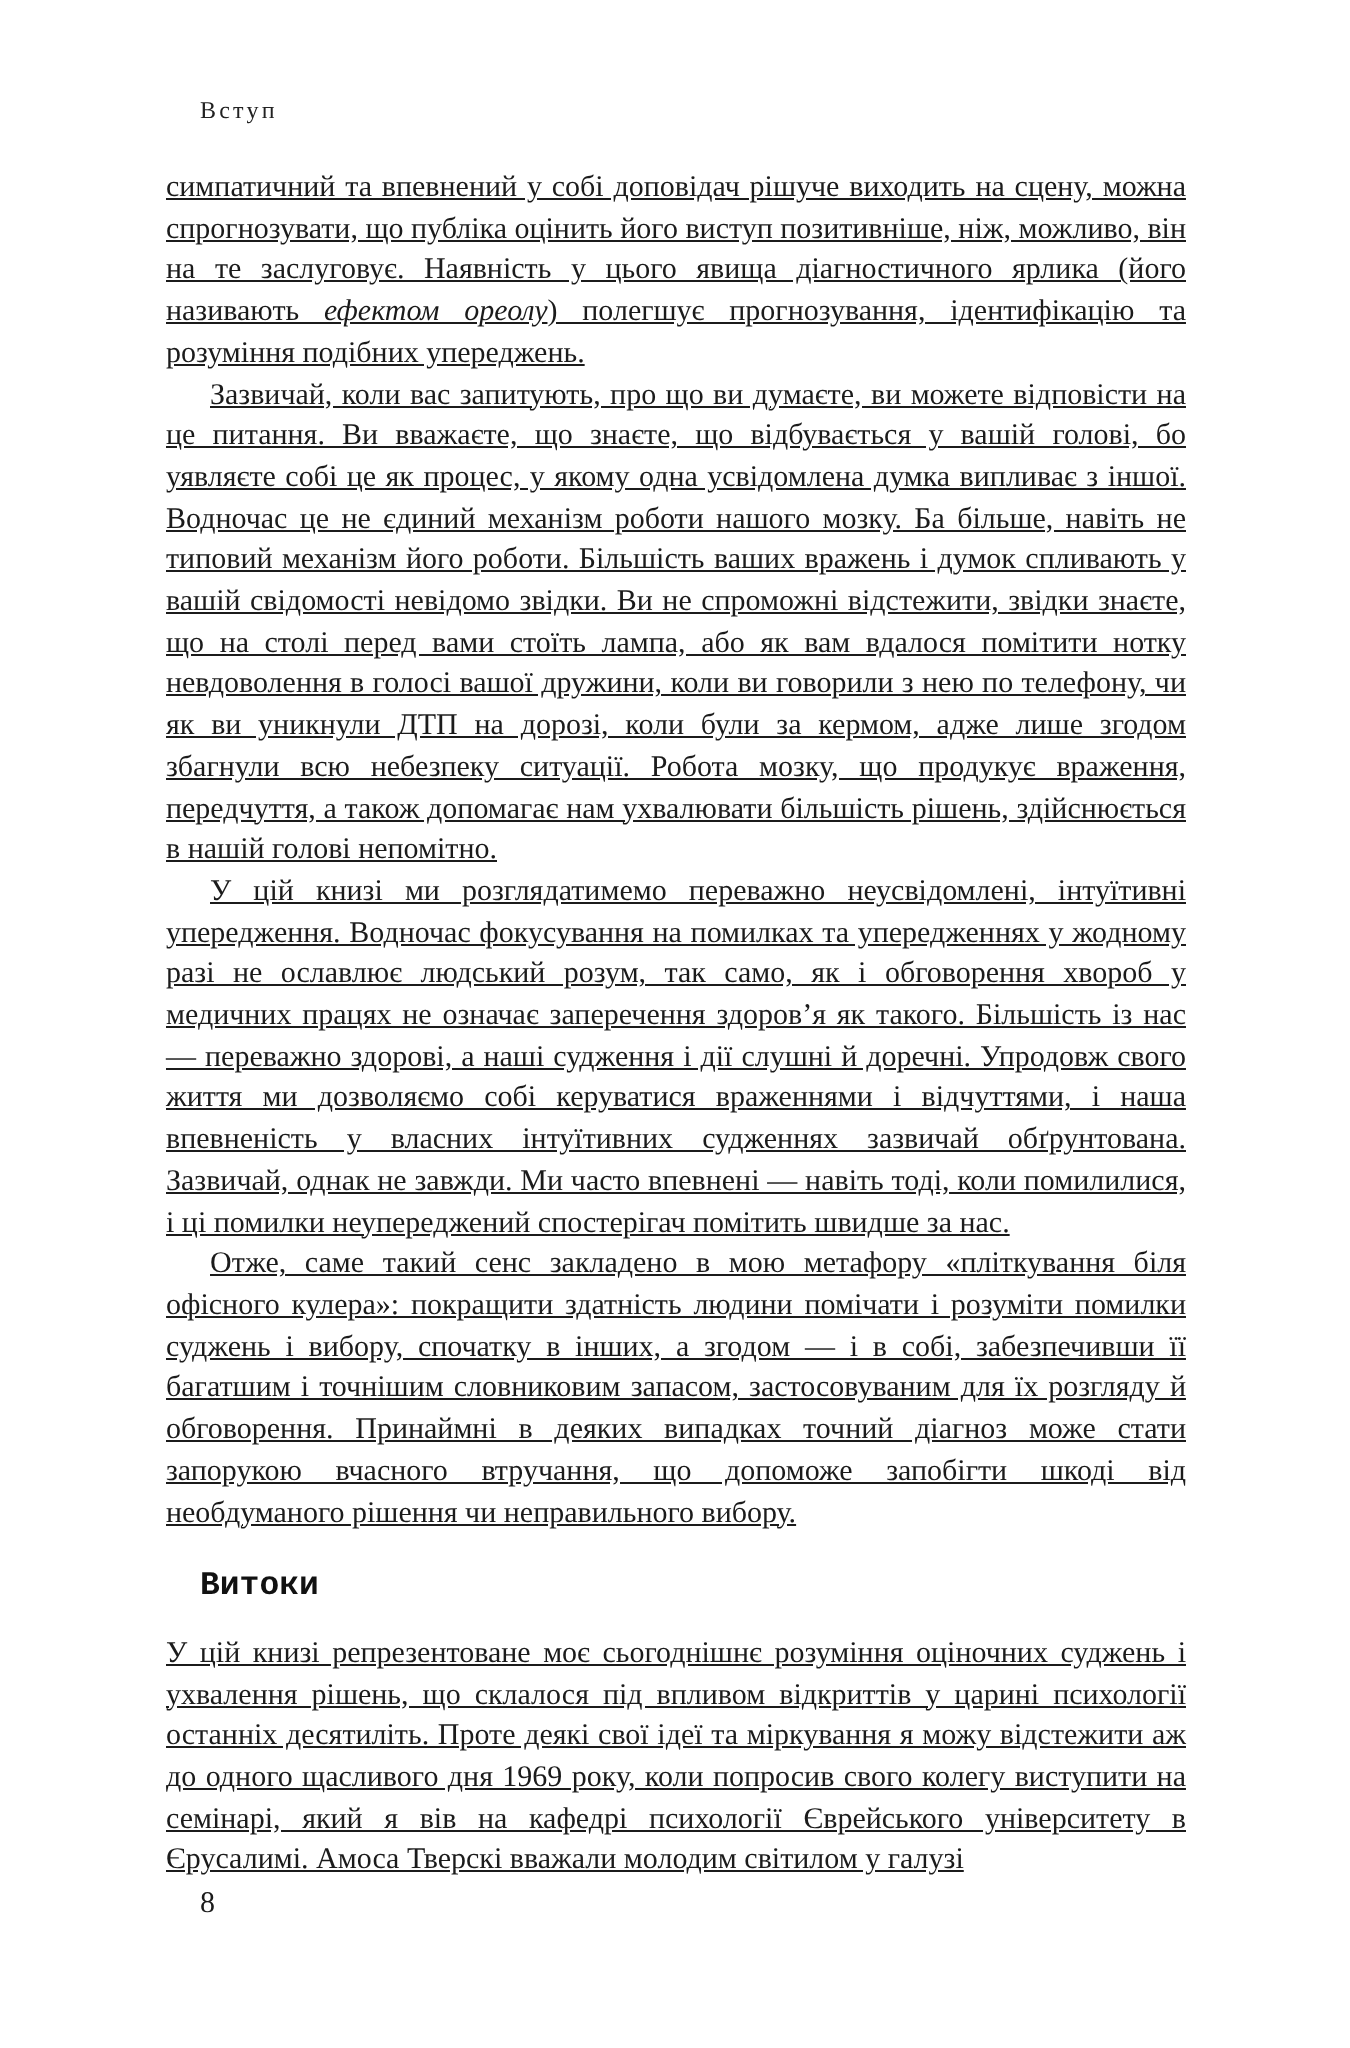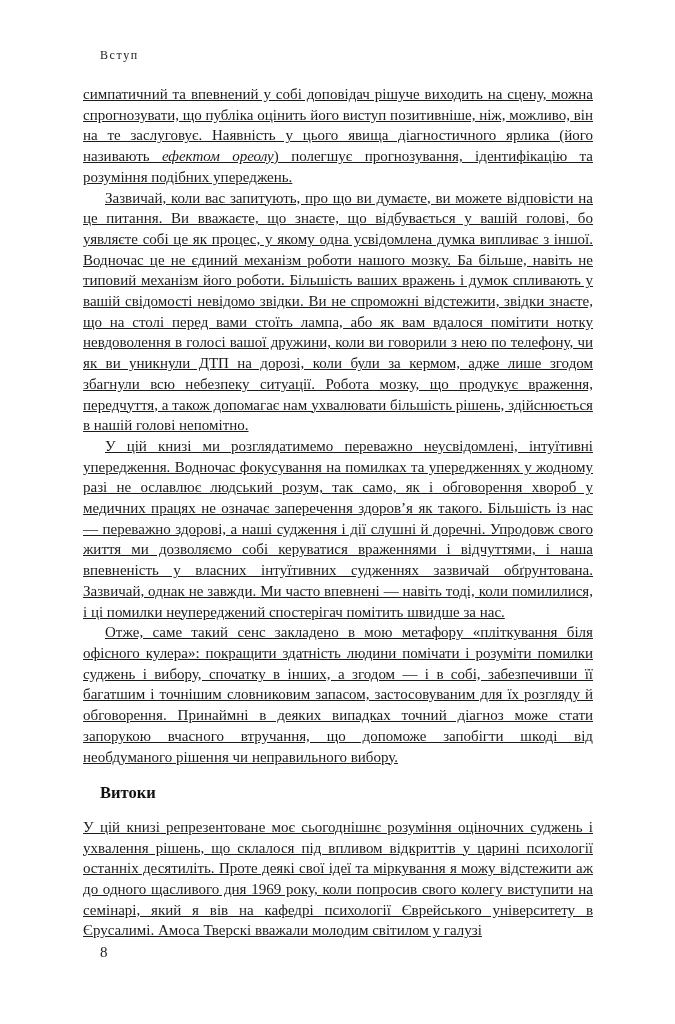--- a/index.html
+++ b/index.html
@@ -49,20 +49,21 @@
   }
   .para em {
     font-style: italic;
   }
   .section-heading {
     font-size: 16.5px;
     font-weight: bold;
     text-align: left;
     margin: 16px 0 13px 17px;
     color: #111111;
+    font-family: Liberation Mono, monospace;
   }
   .page-number {
     position: absolute;
     left: 100px;
     top: 944px;
     font-size: 15px;
     color: #1b1b1b;
   }
 </style>
 </head>

